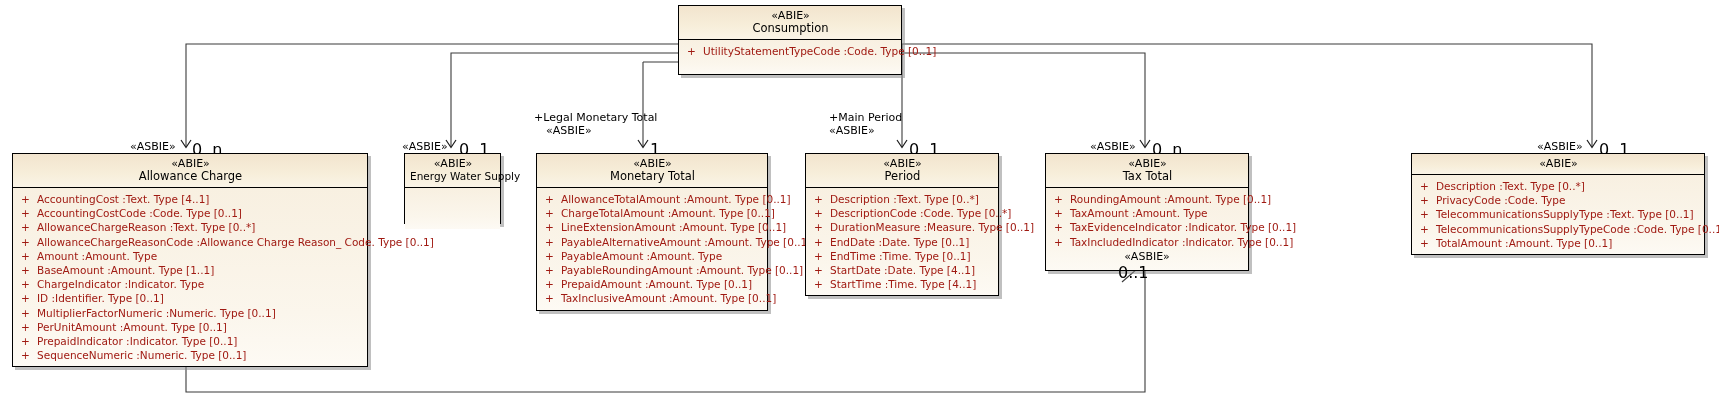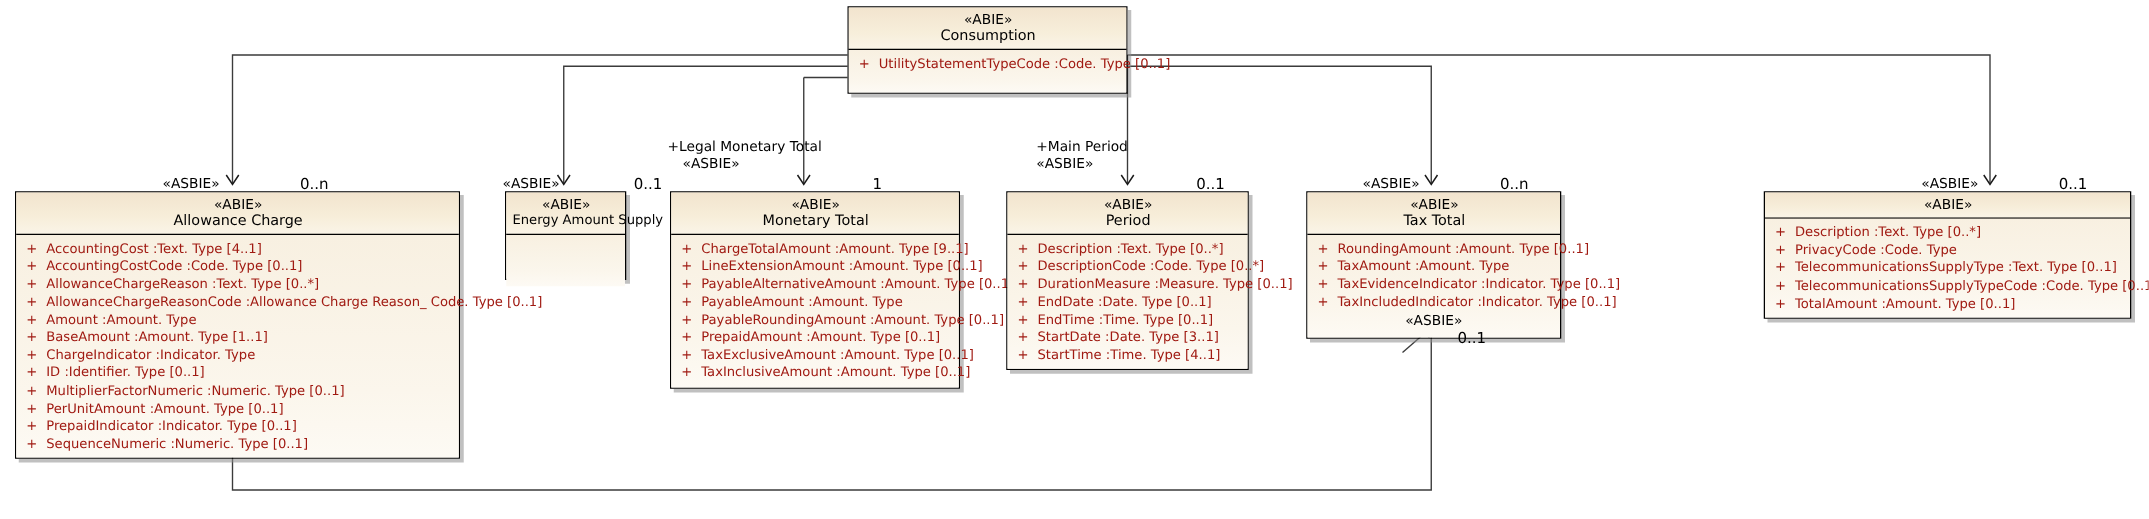--- a/index.html
+++ b/index.html
@@ -85,24 +85,23 @@
   }
   .lbl-role {
     position: absolute;
     font-size: 11px;
     color: #000000;
     white-space: nowrap;
     line-height: 13px;
   }
   .lbl-mult {
     position: absolute;
-    font-size: 12px;
-    color: #000000;
-    white-space: nowrap;
-    margin-left: 48px;
+    font-size: 16px;
+    color: #000000;
+    white-space: nowrap;
   }
 </style>
 </head>
 <body>
 
 <div id="canvas">
 
   <svg class="wires" viewBox="0 0 1719 415" xmlns="http://www.w3.org/2000/svg">
     <defs>
       <marker id="arrowOpen" markerWidth="12" markerHeight="12" refX="9" refY="6" orient="auto" markerUnits="userSpaceOnUse">
@@ -162,60 +161,60 @@
       <div class="attr"><span class="vis">+</span><span>PrepaidIndicator  :Indicator. Type [0..1]</span></div>
       <div class="attr"><span class="vis">+</span><span>SequenceNumeric  :Numeric. Type [0..1]</span></div>
     </div>
   </div>
 
   <div class="lbl" style="left:402px; top:140px;">«ASBIE»</div>
   <div class="lbl-mult" style="left:459px; top:140px;">0..1</div>
   <div class="uml-class" style="left:404px; top:153px; width:97px; height:71px;">
     <div class="uml-head">
       <div class="stereo">«ABIE»</div>
-      <div class="cls-name" style="font-size:10.5px;">Energy Amount Supply</div>
+      <div class="cls-name" style="font-size:10.5px;">Energy Water Supply</div>
     </div>
     <div class="uml-body empty-body" style="height:33px;"></div>
   </div>
 
   <div class="lbl-role" style="left:534px; top:111px;">+Legal Monetary Total</div>
   <div class="lbl" style="left:546px; top:124px;">«ASBIE»</div>
   <div class="lbl-mult" style="left:650px; top:140px;">1</div>
   <div class="uml-class" style="left:536px; top:153px; width:232px;">
     <div class="uml-head">
       <div class="stereo">«ABIE»</div>
       <div class="cls-name">Monetary Total</div>
     </div>
     <div class="uml-body">
-      <div class="attr"><span class="vis">+</span><span>ChargeTotalAmount  :Amount. Type [9..1]</span></div>
+      <div class="attr"><span class="vis">+</span><span>AllowanceTotalAmount  :Amount. Type [0..1]</span></div>
+      <div class="attr"><span class="vis">+</span><span>ChargeTotalAmount  :Amount. Type [0..1]</span></div>
       <div class="attr"><span class="vis">+</span><span>LineExtensionAmount  :Amount. Type [0..1]</span></div>
       <div class="attr"><span class="vis">+</span><span>PayableAlternativeAmount  :Amount. Type [0..1]</span></div>
       <div class="attr"><span class="vis">+</span><span>PayableAmount  :Amount. Type</span></div>
       <div class="attr"><span class="vis">+</span><span>PayableRoundingAmount  :Amount. Type [0..1]</span></div>
       <div class="attr"><span class="vis">+</span><span>PrepaidAmount  :Amount. Type [0..1]</span></div>
-      <div class="attr"><span class="vis">+</span><span>TaxExclusiveAmount  :Amount. Type [0..1]</span></div>
       <div class="attr"><span class="vis">+</span><span>TaxInclusiveAmount  :Amount. Type [0..1]</span></div>
     </div>
   </div>
 
   <div class="lbl-role" style="left:829px; top:111px;">+Main Period</div>
   <div class="lbl" style="left:829px; top:124px;">«ASBIE»</div>
   <div class="lbl-mult" style="left:909px; top:140px;">0..1</div>
   <div class="uml-class" style="left:805px; top:153px; width:194px;">
     <div class="uml-head">
       <div class="stereo">«ABIE»</div>
       <div class="cls-name">Period</div>
     </div>
     <div class="uml-body">
       <div class="attr"><span class="vis">+</span><span>Description  :Text. Type [0..*]</span></div>
       <div class="attr"><span class="vis">+</span><span>DescriptionCode  :Code. Type [0..*]</span></div>
       <div class="attr"><span class="vis">+</span><span>DurationMeasure  :Measure. Type [0..1]</span></div>
       <div class="attr"><span class="vis">+</span><span>EndDate  :Date. Type [0..1]</span></div>
       <div class="attr"><span class="vis">+</span><span>EndTime  :Time. Type [0..1]</span></div>
-      <div class="attr"><span class="vis">+</span><span>StartDate  :Date. Type [3..1]</span></div>
+      <div class="attr"><span class="vis">+</span><span>StartDate  :Date. Type [4..1]</span></div>
       <div class="attr"><span class="vis">+</span><span>StartTime  :Time. Type [4..1]</span></div>
     </div>
   </div>
 
   <div class="lbl" style="left:1090px; top:140px;">«ASBIE»</div>
   <div class="lbl-mult" style="left:1152px; top:140px;">0..n</div>
   <div class="uml-class" style="left:1045px; top:153px; width:204px;">
     <div class="uml-head">
       <div class="stereo">«ABIE»</div>
       <div class="cls-name">Tax Total</div>

